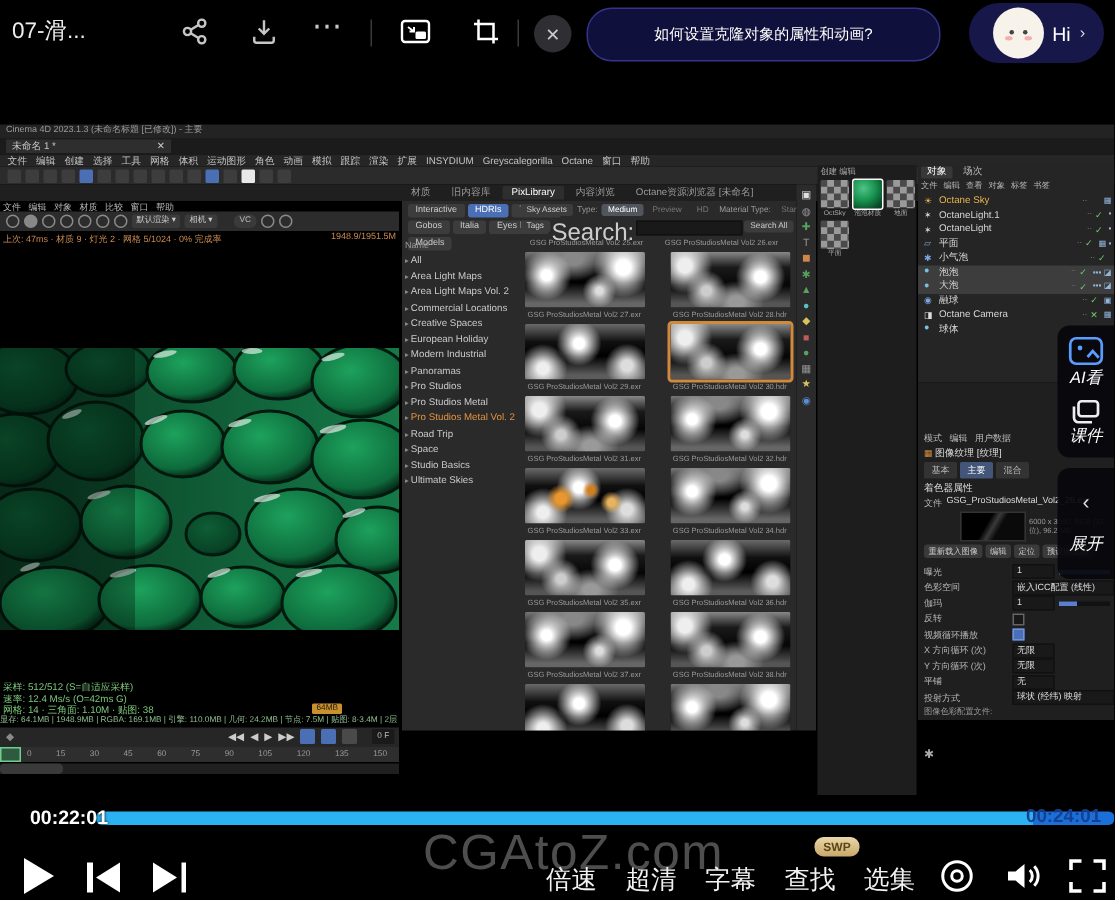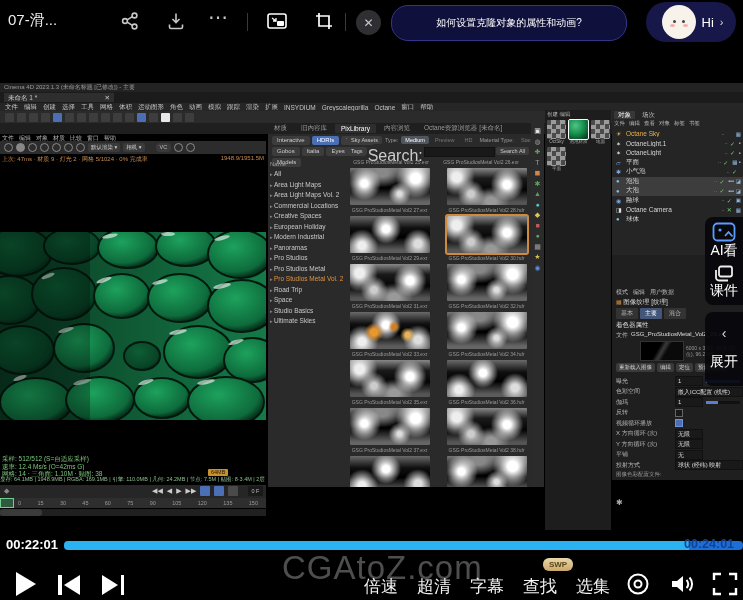--- a/index.html
+++ b/index.html
@@ -195,28 +195,28 @@
   .a-prow.check .a-pcheck{display:block;}
   .a-prow.on .a-pcheck{background:var(--tab_blue,#4a6fb5);border-color:#6f92d9;}
   .a-foot{position:absolute;left:4px;top:216px;font-size:5.5px;color:#999;}
   .a-gear{left:616px;top:498px;font-size:8px;color:#aaa;}
 
   
   .w-box{right:0;width:38px;background:rgba(8,8,12,.93);border-radius:8px 0 0 8px;
          display:flex;flex-direction:column;align-items:center;z-index:30;}
   .w-one{top:217px;height:88px;justify-content:space-evenly;}
   .w-two{top:312px;height:74px;justify-content:space-evenly;}
-  .w-lab{color:#fff;font-size:14px;}
+  .w-lab{color:#fff;font-size:11px;font-style:italic;}
   .w-chev{color:#ddd;font-size:14px;line-height:12px;}
 
   
   .p-subtitle{left:398px;top:441px;transform:translateX(-50%);white-space:nowrap;z-index:40;
       font-size:20px;font-weight:bold;color:#fff;letter-spacing:1px;
       text-shadow:-1.5px 0 1px #000,1.5px 0 1px #000,0 -1.5px 1px #000,0 1.5px 1px #000,1px 1px 2px #000;}
-  .p-time{left:6px;top:537px;font-size:13px;font-weight:bold;color:#fff;z-index:20;
+  .p-time{left:20px;top:537px;font-size:13px;font-weight:bold;color:#fff;z-index:20;
           text-shadow:0 0 2px #000;}
   .p-bar{left:64px;top:541px;width:679px;height:9px;border-radius:4px;z-index:10;
          background:linear-gradient(90deg,var(--accent,#2bb2f2) 0 92%,var(--accent_dark,#1a6fd8) 92% 100%);}
   .p-duration{left:684px;top:537px;font-size:12.5px;font-weight:bold;color:#16408f;z-index:15;}
   .p-watermark{left:282px;top:549px;font-size:33px;color:#6f6f6f;opacity:.7;z-index:5;letter-spacing:1px;}
   .p-play{left:16px;top:572px;width:0;height:0;border-left:20px solid #fff;
           border-top:12px solid transparent;border-bottom:12px solid transparent;z-index:6;}
   .p-skip{z-index:6;width:26px;height:22px;}
   .p-skip .bar{position:absolute;width:3.5px;height:20px;background:#fff;top:1px;}
   .p-skip .tri{position:absolute;width:0;height:0;top:1px;

